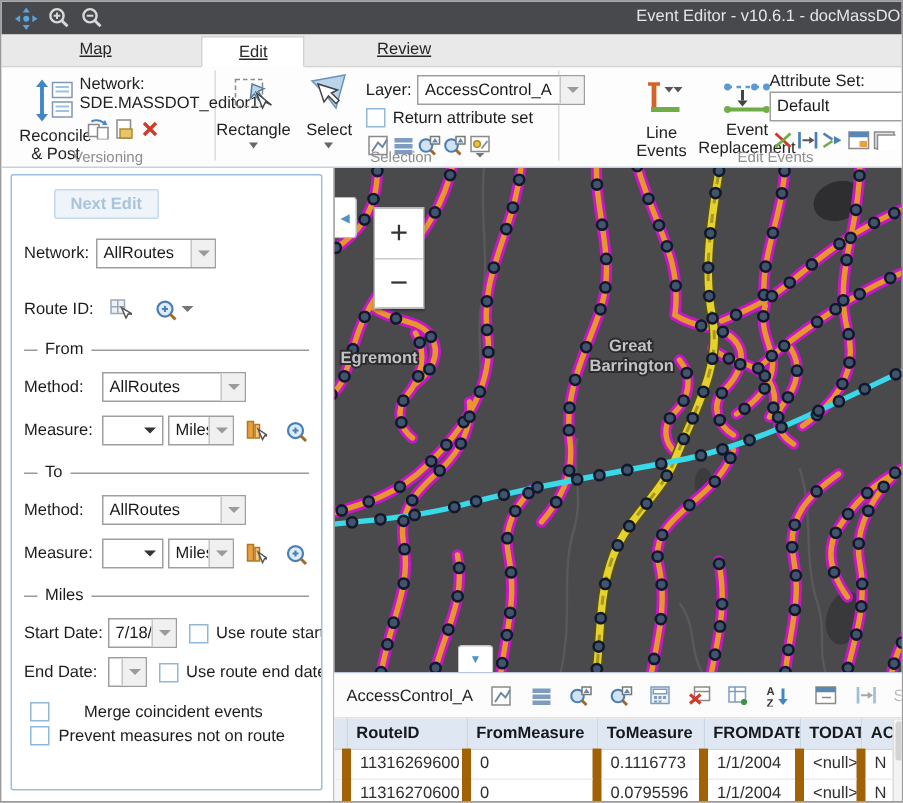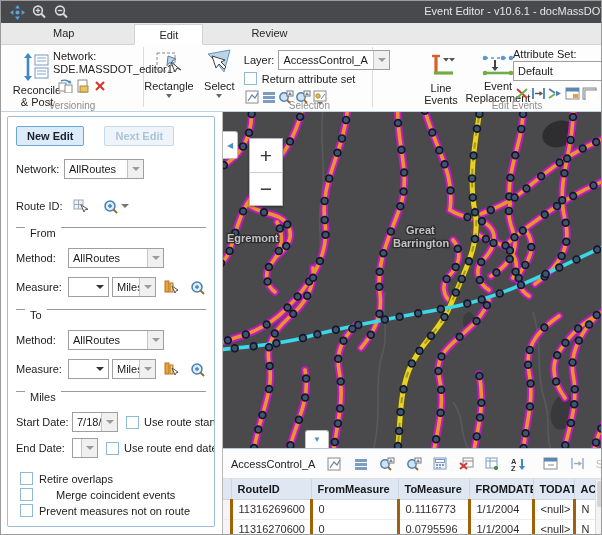--- a/index.html
+++ b/index.html
@@ -11,21 +11,21 @@
     border: 1px solid #9b9b9b;
   }
   
   .titlebar { position:absolute; left:0; top:0; width:602px; height:22px;
     background:#47494d; display:flex; align-items:center; padding-left:6px; overflow:hidden; }
   .titlebar .tbicon { width:20px; height:18px; display:flex; align-items:center; justify-content:center; margin-right:2px; cursor:pointer; }
   .titlebar .title { position:absolute; right:-4px; top:4px; color:#e6e6e6; font-size:11px; white-space:nowrap; }
   
   .tabstrip { position:absolute; left:0; top:22px; width:602px; height:22px;
     background:#e9e9e9; border-bottom:1px solid #d2d2d2; display:flex; align-items:flex-end; }
-  .tab { height:21px; line-height:20px; padding:0 24px; color:#262626; cursor:pointer; }
+  .tab { height:21px; line-height:20px; padding:0 24px; color:#262626; cursor:pointer;text-decoration:underline; }
   .tab.active { background:#fff; border:1px solid #d2d2d2; border-bottom:1px solid #fff; margin-bottom:-1px; }
   
   .ribbon { position:absolute; left:0; top:44px; width:602px; height:67px;
     background:#fdfdfd; border-bottom:1px solid #c4d2e0; display:flex; }
   .rgroup { position:relative; height:100%; }
   .rgroup .glabel { position:absolute; bottom:0; left:0; right:0; text-align:center;
     color:#8d8d8d; font-size:10px; }
   .gsep { width:1px; background:#dcdcdc; height:60px; margin-top:2px; }
   .bigbtn { display:flex; flex-direction:column; align-items:center; text-align:center;
     padding-top:3px; cursor:pointer; color:#222; line-height:12px; }
@@ -54,21 +54,21 @@
     padding:0 7px; background:#f6f8fa; border-bottom:1px solid #dde4ea; }
   .panel-title { font-weight:bold; color:#2b2b2b; }
   .panel-close { color:#666; cursor:pointer; font-size:12px; }
   .panel-box { flex:1; margin:4px 7px 9px 6px; border:1px solid #9cbedd; border-radius:2px;
     padding:9px 8px 6px 8px; display:flex; flex-direction:column; overflow:hidden; }
   .row { display:flex; align-items:center; }
   .lab { color:#1c1c1c; flex:none; }
   .btn { display:inline-block; padding:3px 10px; background:#dcebf9; border:1px solid #6da4d4;
     border-radius:2px; color:#17202b; font-weight:bold; cursor:pointer; }
   .btn.disabled { background:#eef4fa; border-color:#c4d9ec; color:#a9c4da; cursor:default; }
-  .sect { display:flex; align-items:flex-start; margin:9px 0 9px 0; color:#1c1c1c; }
+  .sect { display:flex; align-items:center; margin:9px 0 9px 0; color:#1c1c1c; }
   .sect .d1 { width:9px; height:1px; background:#9a9a9a; margin-right:5px; }
   .sect .d2 { flex:1; height:1px; background:#9a9a9a; margin-left:5px; }
   
   .map { position:absolute; left:222px; top:111px; width:380px; height:336px; background:#4a4a4d; overflow:hidden; cursor:crosshair; }
   .map svg { position:absolute; left:0; top:0; }
   .road { fill:none; stroke:#c418c4; stroke-width:7.5; stroke-linecap:round; }
   .road-fill { fill:none; stroke:#e8952e; stroke-width:3.6; stroke-linecap:round; }
   .bgstreet { fill:none; stroke:#59595c; stroke-width:1.6; }
   .yellow-casing { fill:none; stroke:#59510f; stroke-width:7; }
   .yellow-mid { fill:none; stroke:#e6d22d; stroke-width:5; }
@@ -88,21 +88,21 @@
     border:1px solid #c3c3c3; border-bottom:none; border-radius:3px 3px 0 0; display:flex; align-items:center; justify-content:center;
     color:#4b93c8; font-size:8px; cursor:pointer; }
   
   .tablepanel { position:absolute; left:222px; top:447px; width:380px; height:88px; background:#fff; border-top:1px solid #b9c9da; }
   .tablebar { height:30px; display:flex; align-items:center; padding-left:8px; background:#fcfcfc; border-bottom:1px solid #e0e0e0; }
   .tablebar .lname { margin-right:10px; color:#222; }
   .tablebar .mini { width:20px; margin-right:7px; }
   .tablebar .graytxt { color:#bcbcbc; margin-left:2px; }
   table.attr { border-collapse:collapse; table-layout:fixed; width:400px; }
   table.attr th, table.attr td { text-align:left; padding:0 0 0 6px; height:20px; font-size:11px;
-    border-right:3px solid #a16207; overflow:hidden; white-space:nowrap; }
+    border-right:6px solid #a16207; overflow:hidden; white-space:nowrap; }
   table.attr th { background:#dfe8f2; color:#15181c; font-weight:bold; border-bottom:1px solid #c9d6e4; border-right:1px solid #c9d6e4; cursor:pointer; }
   table.attr td { color:#2e2e2e; border-bottom:1px solid #ececec; }
   td.sel, th.sel { padding:0; border-right:1px solid #d5dde6; background:#f3f5f8; }
   .vscroll { position:absolute; right:0; top:31px; bottom:0; width:8px; background:#f3f3f3; border-left:1px solid #dcdcdc; cursor:pointer; }
   .vscroll .thumb { margin:1px; height:26px; background:#d4d4d4; border-radius:2px; }
   svg text { font-family:"Liberation Sans","DejaVu Sans",sans-serif; }
 </style>
 </head>
 <body>
 
@@ -269,21 +269,21 @@
           </span>
           <span class="mini" style="flex-direction:column">
             <svg width="14" height="12">
                 <rect x="1" y="1" width="12" height="10" fill="#fff" stroke="#8a8a8a"></rect>
                 <circle cx="5" cy="6" r="2.2" fill="#e8c13c" stroke="#b08a30"></circle>
                 <path d="M8 9l4-5" stroke="#6b87a8"></path>
               </svg>
             <i class="car" style="border-left-width:3px;border-right-width:3px;border-top-width:3.5px"></i>
           </span>
         </div>
-        <div class="glabel" style="text-align:center;padding-left:6px">Selection</div>
+        <div class="glabel" style="text-align:left;padding-left:6px">Selection</div>
       </div>
     </div>
 
     <div class="gsep"></div>
 
     <div class="rgroup g-editevents">
       <div class="bigbtn" style="position:absolute;left:48px;top:4px;width:40px">
         <span>
           <svg width="28" height="28">
               <line x1="9" y1="4" x2="9" y2="20" stroke="#d4622a" stroke-width="3.2"></line>
@@ -354,21 +354,20 @@
         </span>
       </div>
       <div class="glabel" style="right:46px;left:auto;width:80px">Edit Events</div>
     </div>
   </div>
 
   <div class="panel">
     <div class="panel-box">
 
       <div class="row" style="margin-bottom:13px">
-        <span class="btn">New Edit</span>
         <span class="btn disabled" style="margin-left:20px">Next Edit</span>
       </div>
 
       <div class="row" style="margin-bottom:19px">
         <span class="lab" style="width:48px">Network:</span>
         <span class="combo" style="width:80px">
           <span class="combo-val">AllRoutes</span>
           <span class="combo-btn dis">
               <i class="car"></i>
             </span>
@@ -513,24 +512,20 @@
         <span class="combo" style="width:46px">
           <span class="combo-val"></span>
           <span class="combo-btn dis">
               <i class="car"></i>
             </span>
         </span>
         <span class="cb" style="margin-left:8px"></span>
         <span class="lab" style="margin-left:5px">Use route end date</span>
       </div>
 
-      <div class="row" style="margin:4px 0 3px 4px">
-        <span class="cb"></span>
-        <span class="lab" style="margin-left:6px">Retire overlaps</span>
-      </div>
       <div class="row" style="margin:0 0 3px 4px">
         <span class="cb"></span>
         <span class="lab" style="margin-left:23px">Merge coincident events</span>
       </div>
       <div class="row" style="margin:0 0 3px 4px">
         <span class="cb"></span>
         <span class="lab" style="margin-left:6px">Prevent measures not on route</span>
       </div>
 
     </div>

